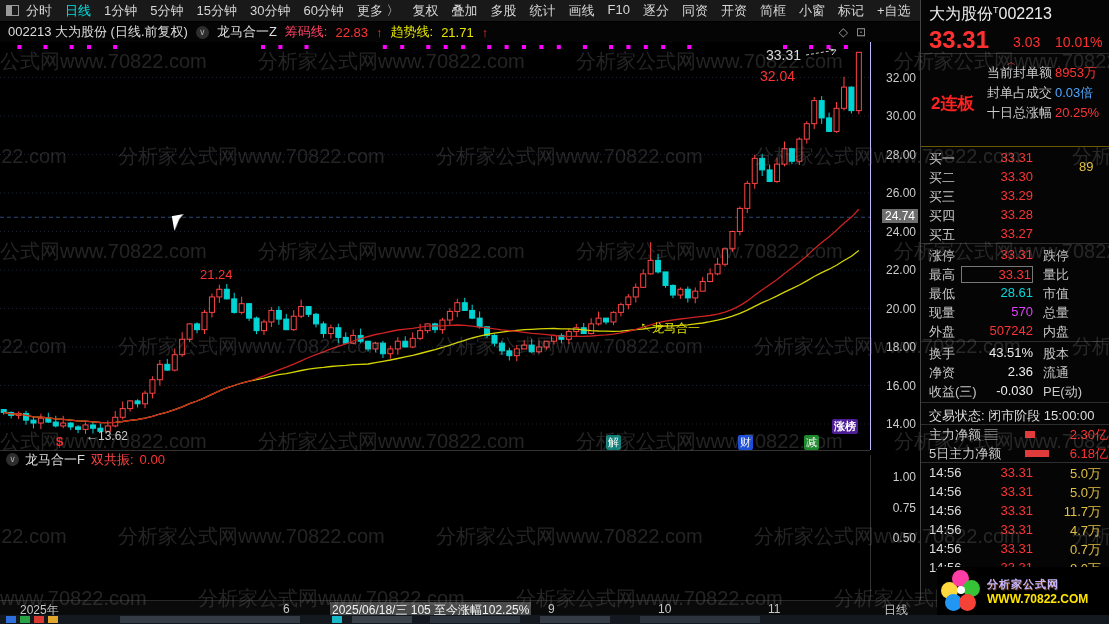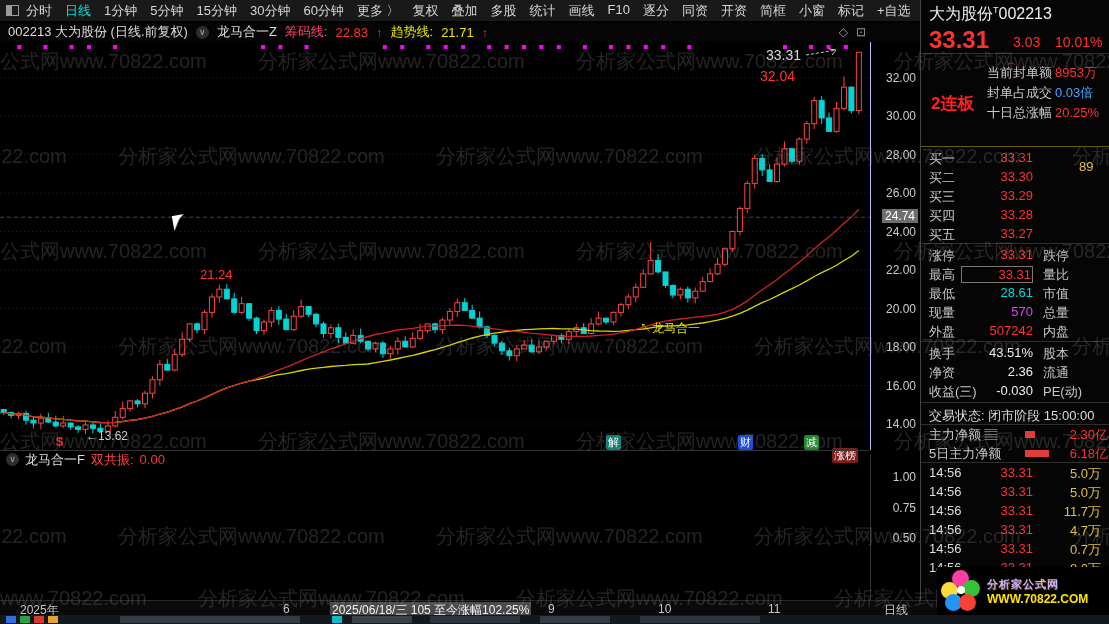--- a/index.html
+++ b/index.html
@@ -441,21 +441,21 @@
       </svg>
       <div class="ann" style="left: 200px; top: 224.63px; color: rgb(255, 51, 51); font-size: 13px;">21.24</div>
       <div class="ann" style="left: 86px; top: 387.315px; color: rgb(207, 207, 207); font-size: 12px;">←13.62</div>
       <div class="ann" style="left: 56px; top: 392px; color: rgb(255, 34, 34); font-size: 13px; font-weight: bold;">$</div>
       <div class="ann" style="left: 766px; top: 5px; color: rgb(221, 221, 221); font-size: 14px;">33.31</div>
       <div class="ann" style="left: 760px; top: 26px; color: rgb(255, 51, 51); font-size: 14px;">32.04</div>
       <div class="ann" style="left: 640px; top: 278px; color: rgb(230, 230, 0); font-size: 12px;">↖龙马合一</div>
       <div class="chart-btn" style="left: 606px; top: 393px; background: rgb(12, 128, 120);">解</div>
       <div class="chart-btn" style="left: 738px; top: 393px; background: rgb(29, 78, 216);">财</div>
       <div class="chart-btn" style="left: 804px; top: 393px; background: rgb(26, 138, 42);">减</div>
-      <div class="chart-btn" style="left: 832px; top: 406px; background: #7f1d1d;">涨榜</div>
+      <div class="chart-btn" style="left: 832px; top: 377px; background: #4c1d95; font-weight: bold;">涨榜</div>
     </div>
   <div class="y-axis" id="y-axis">
       <div class="tick" style="top: 28.5px;">32.00</div>
       <div class="tick" style="top: 67px;">30.00</div>
       <div class="tick" style="top: 105.5px;">28.00</div>
       <div class="tick" style="top: 144px;">26.00</div>
       <div class="tick" style="top: 182.5px;">24.00</div>
       <div class="tick" style="top: 221px;">22.00</div>
       <div class="tick" style="top: 259.5px;">20.00</div>
       <div class="tick" style="top: 298px;">18.00</div>

